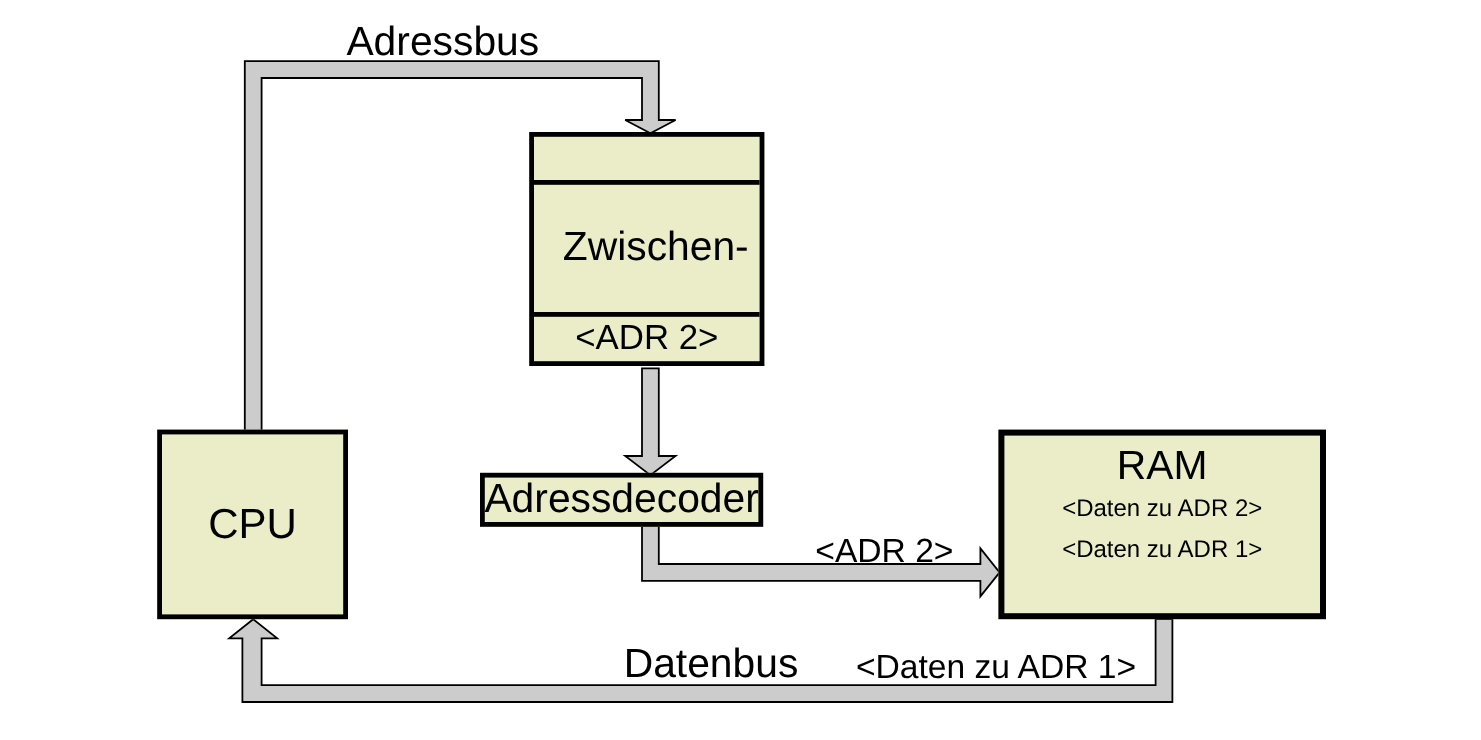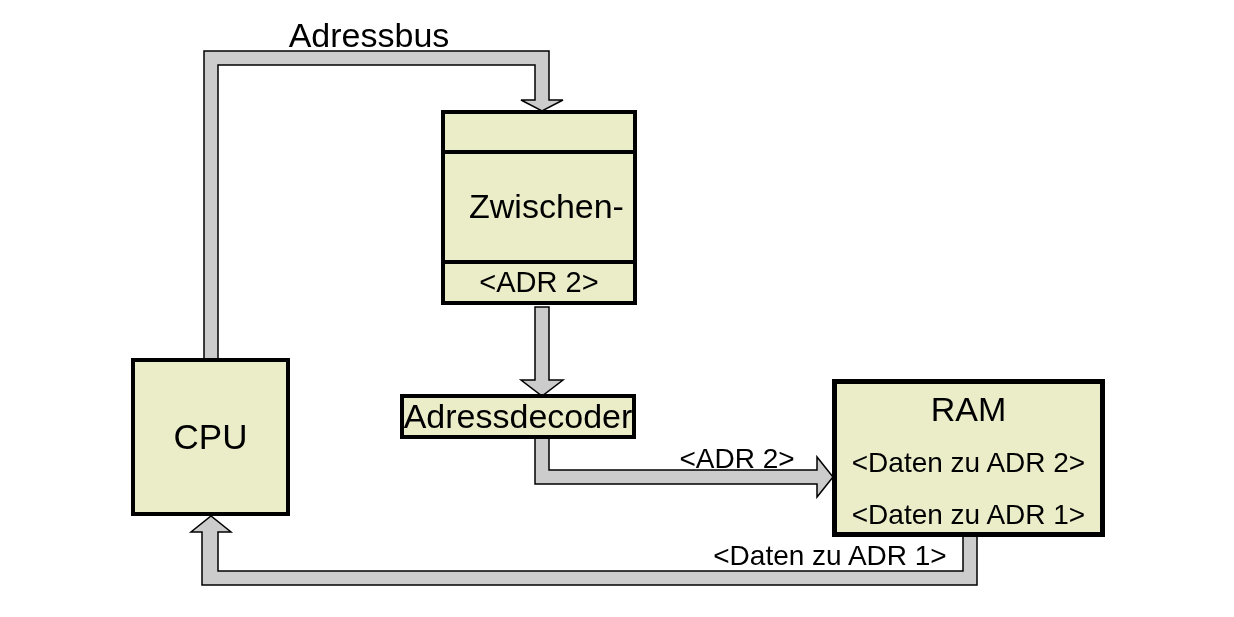--- a/index.html
+++ b/index.html
@@ -19,21 +19,20 @@
   .bus-layer {
     position: absolute;
     left: 0;
     top: 0;
   }
   .box {
     position: absolute;
     box-sizing: border-box;
     background: var(--box-fill, #ebedc8);
     border: 4px solid var(--box-border, #000);
-    justify-content: space-between;
   }
   .cpu {
     left: 131px; top: 358px; width: 159px; height: 158px;
     display: flex; align-items: center; justify-content: center;
     font-size: 35px;
   }
   .zws {
     left: 441px; top: 110px; width: 196px; height: 195px;
     display: flex; flex-direction: column;
   }
@@ -53,24 +52,23 @@
   .decoder {
     left: 400px; top: 394px; width: 236px; height: 45px;
     display: flex; align-items: center; justify-content: center;
     font-size: 34px;
   }
   .ram {
     left: 832px; top: 358px; width: 273px; height: 158px;
     border-width: 5px;
     display: flex; flex-direction: column; align-items: center;
     padding-top: 6px;
-    margin-top: 21px;
   }
   .ram-title { font-size: 34px; line-height: 38px; }
-  .ram-row   { font-size: 28px; line-height: 34px; }
+  .ram-row   { font-size: 20px; line-height: 34px; }
   .ram-row:first-of-type { margin-top: 10px; }
   .label {
     position: absolute;
     text-align: center;
     white-space: nowrap;
   }
   .lbl-adressbus  { left: 264px; top: 16px;  width: 210px; font-size: 34px; }
   .lbl-adr2       { left: 667px; top: 443px; width: 140px; font-size: 28px; }
   .lbl-datenbus   { left: 515px; top: 534px; width: 155px; font-size: 34px; }
   .lbl-datenadr1  { left: 710px; top: 540px; width: 240px; font-size: 28px; }
@@ -110,15 +108,16 @@
   </div>
 
   <div class="box ram">
     <div class="ram-title">RAM</div>
     <div class="ram-row">&lt;Daten zu ADR 2&gt;</div>
     <div class="ram-row">&lt;Daten zu ADR 1&gt;</div>
   </div>
 
   <div class="label lbl-adressbus">Adressbus</div>
   <div class="label lbl-adr2">&lt;ADR 2&gt;</div>
+  <div class="label lbl-datenbus">Datenbus</div>
   <div class="label lbl-datenadr1">&lt;Daten zu ADR 1&gt;</div>
 
 </div>
 
 </body></html>

